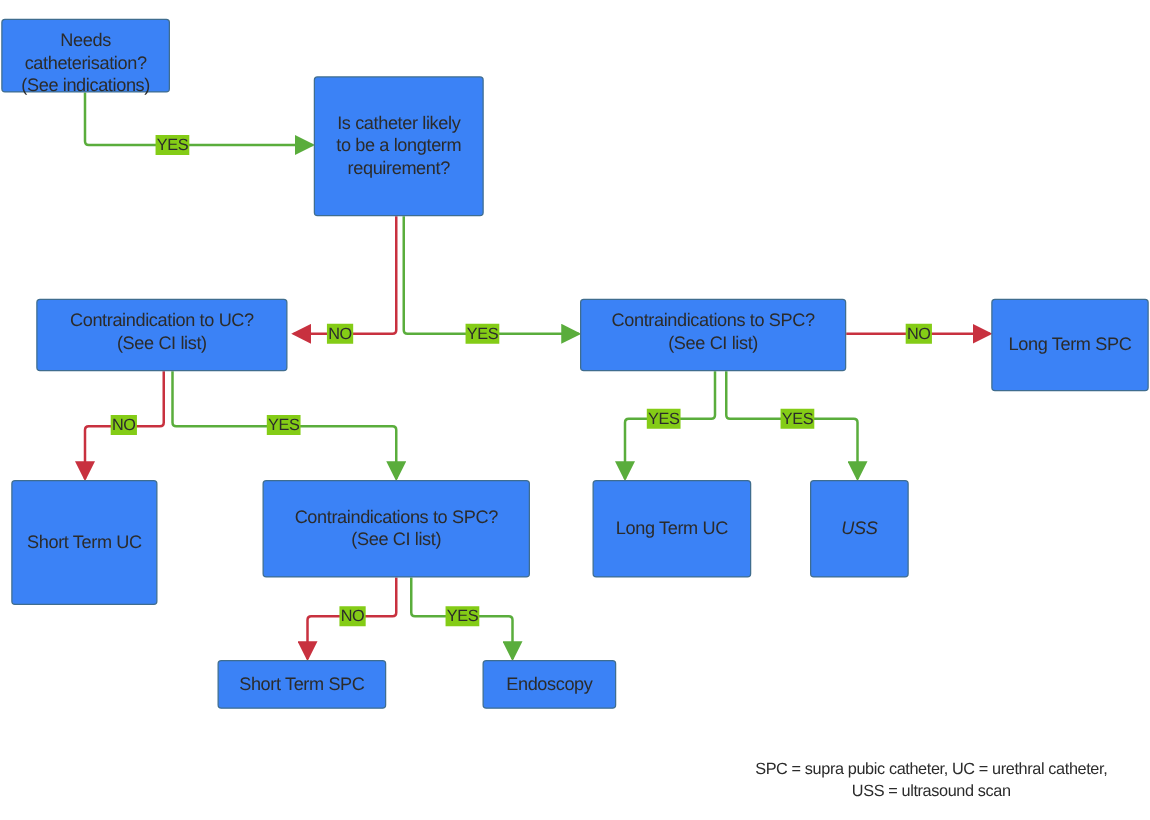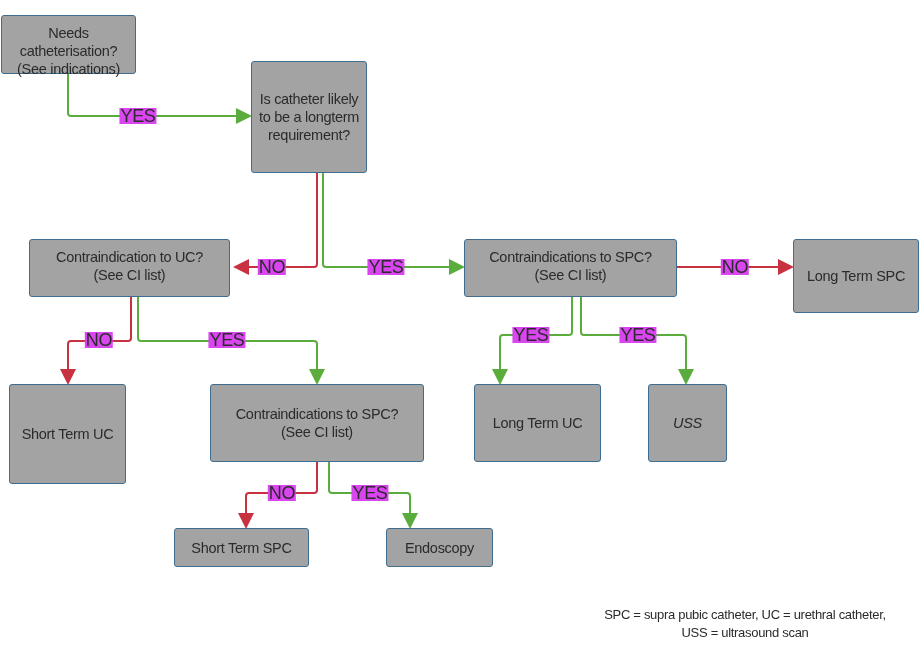--- a/index.html
+++ b/index.html
@@ -1,25 +1,25 @@
 <!DOCTYPE html>
 <html><head>
 <meta charset="utf-8">
 <style>
   html, body { margin: 0; padding: 0; background: #ffffff; }
   body { width: 920px; height: 656px; position: relative; overflow: hidden;
          font-family: "Liberation Sans", sans-serif; color: #2b2b2b; }
-  .node { position: absolute; box-sizing: border-box; background: #a3a3a3;
+  .node { position: absolute; box-sizing: border-box; background: #3b82f6;
           border: 1px solid #3f6d8f; border-radius: 3px; display: flex;
           align-items: center; justify-content: center; text-align: center;
           font-size: 14.5px; line-height: 18px; letter-spacing: -0.3px; padding: 2px 4px; }
   .node.top { align-items: flex-start; padding-top: 8px; }
   .node span { white-space: pre-line; }
   svg.edges { position: absolute; left: 0; top: 0; }
-  .lbl { position: absolute; font-size: 18px; background: #d946ef; padding: 0 1px;
+  .lbl { position: absolute; font-size: 13px; background: #84cc16; padding: 0 1px;
          line-height: 16px; letter-spacing: -0.3px; transform: translate(-50%, -50%); }
   .note { position: absolute; left: 560px; top: 606px; width: 370px; text-align: center;
           font-size: 13px; line-height: 18px; letter-spacing: -0.3px; white-space: pre-line; }
 </style>
 </head>
 <body>
 
 <svg class="edges" width="920" height="656">
   <defs>
     <marker id="ag" markerWidth="8" markerHeight="8" refX="7" refY="4" orient="auto">
@@ -41,21 +41,21 @@
     <path d="M317,462 V490 Q317,493 314,493 H249 Q246,493 246,496 V527" stroke="#c8313f" marker-end="url(#ar)"></path>
     <path d="M329,462 V490 Q329,493 332,493 H407 Q410,493 410,496 V527" stroke="#5aad3c" marker-end="url(#ag)"></path>
   </g>
 </svg>
 
 <div class="node top" style="left:1px;top:15px;width:135px;height:59px;">
     <span>Needs
 catheterisation?
 (See indications)</span>
   </div>
-<div class="node" style="left:251px;top:61px;width:116px;height:112px;">
+<div class="node" style="left:251px;top:61px;width:136px;height:112px;">
     <span>Is catheter likely
 to be a longterm
 requirement?</span>
   </div>
 <div class="node top" style="left:29px;top:239px;width:201px;height:58px;">
     <span>Contraindication to UC?
 (See CI list)</span>
   </div>
 <div class="node top" style="left:464px;top:239px;width:213px;height:58px;">
     <span>Contraindications to SPC?

